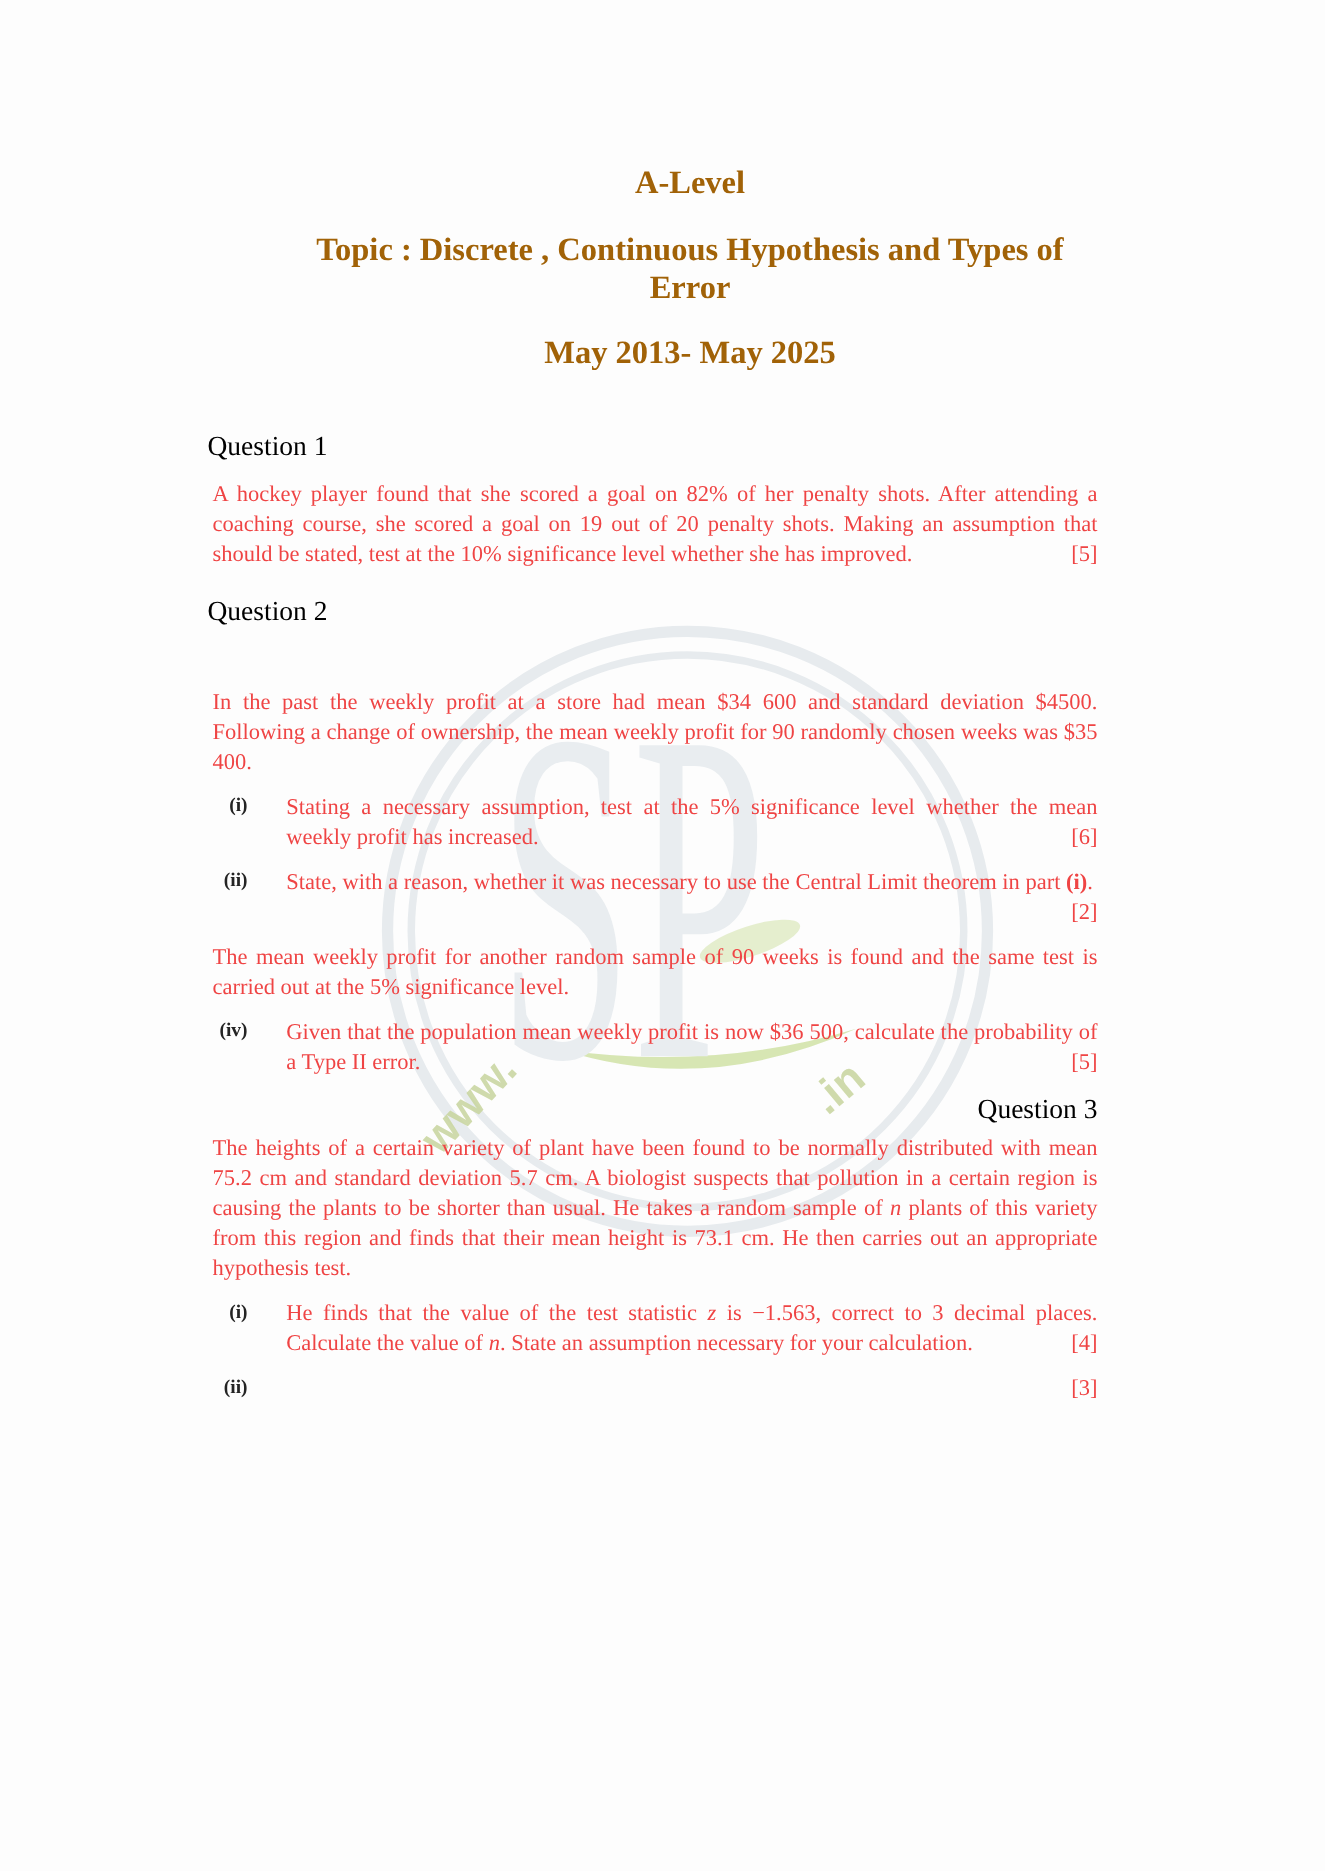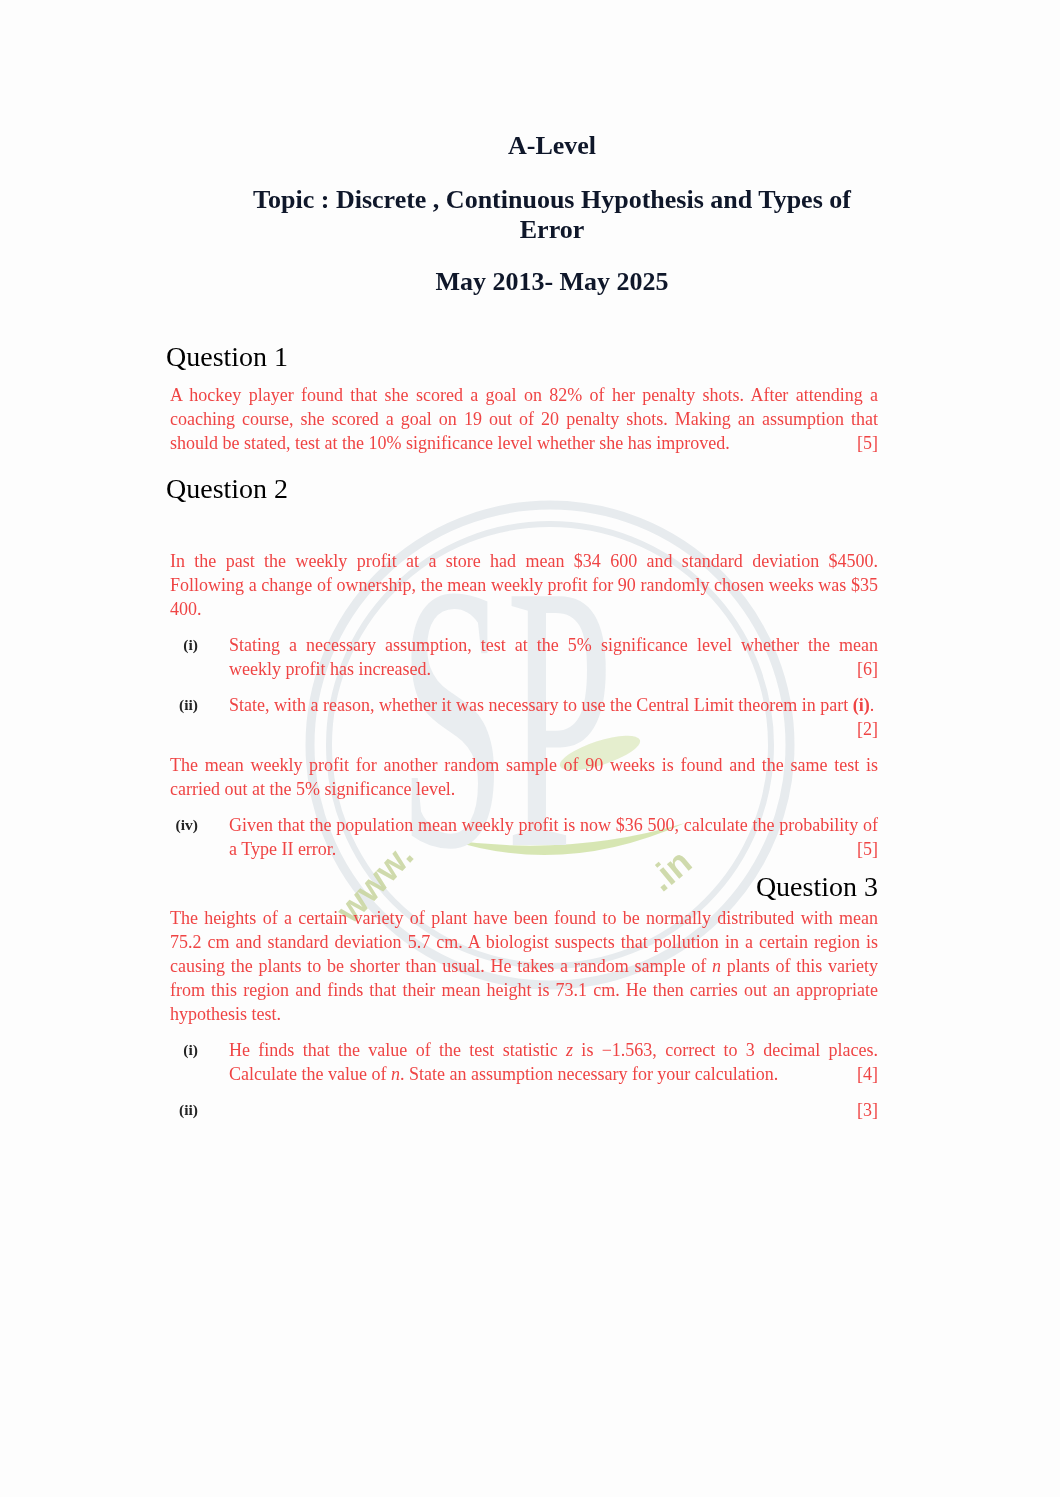--- a/index.html
+++ b/index.html
@@ -27,33 +27,33 @@
   }
   .wm-url   {
     font-family:"Liberation Sans","DejaVu Sans",sans-serif;
     font-size:36px; font-weight:bold;
     fill:var(--wm-url_text,#c8d59e);
     opacity:.85;
   }
   
   .content { position:relative; z-index:1; padding:131px 182px 0 166px; }
 
-  .doc-header { text-align:center; font-weight:bold; color:#0f172a; margin-left:60px; }
+  .doc-header { text-align:center; font-weight:bold; color:#a16207; margin-left:60px; }
   .doc-header .line { font-size:26px; line-height:30px; margin:0; }
   .h-title    { margin-bottom:24px !important; }
   .h-topic    { margin-bottom:22px !important; }
   .h-dates    { margin-bottom:12px !important; }
 
   .q-section { position:relative; }
   #q1 { margin-top:46px; }
   #q2 { margin-top:20px; }
   #q3 { margin-top:8px;  }
 
   .q-title {
-    font-size:28px; font-weight:normal; color:#000;
+    font-size:22px; font-weight:normal; color:#000;
     line-height:28px; margin:0 0 12px 0;
   }
   #q2 .q-title { margin-bottom:46px; }
   #q3 .q-title { margin-bottom:5px;text-align:right; }
 
   .q-body, .part-text {
     font-size:18px; line-height:24px;
     text-align:justify; color:#ef4444;
   }
   .q-body { margin:0 0 12px 0; padding-left:4px; }

